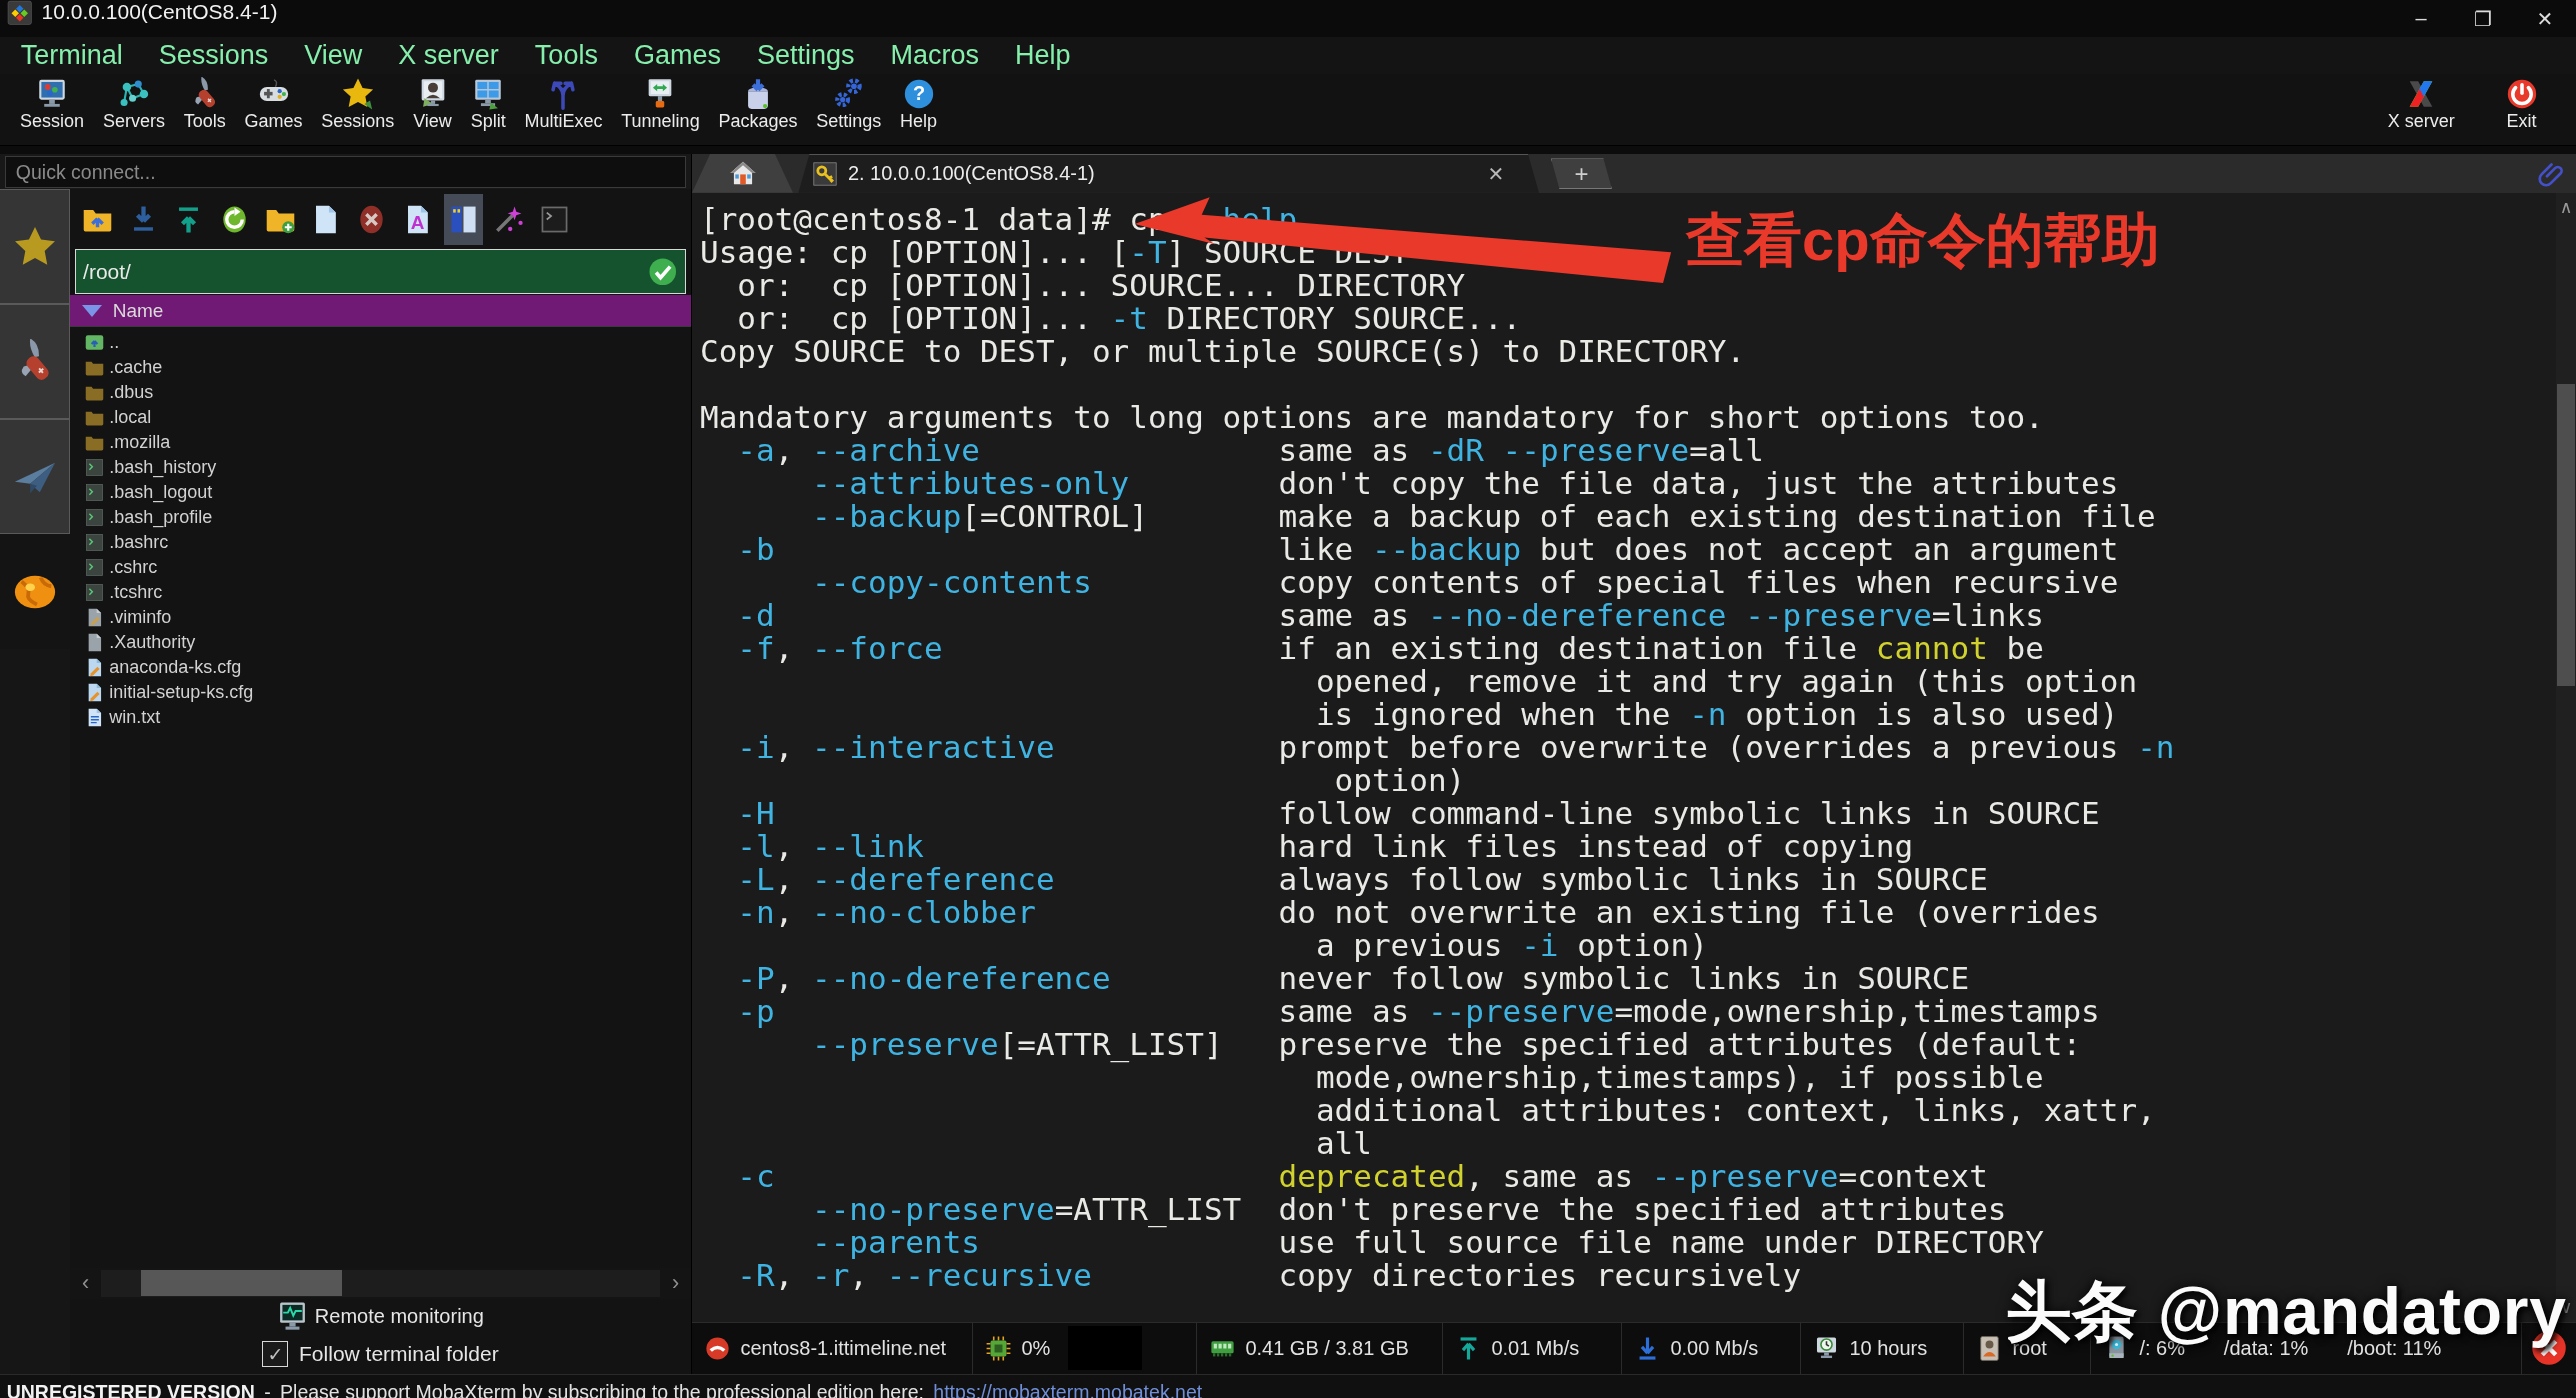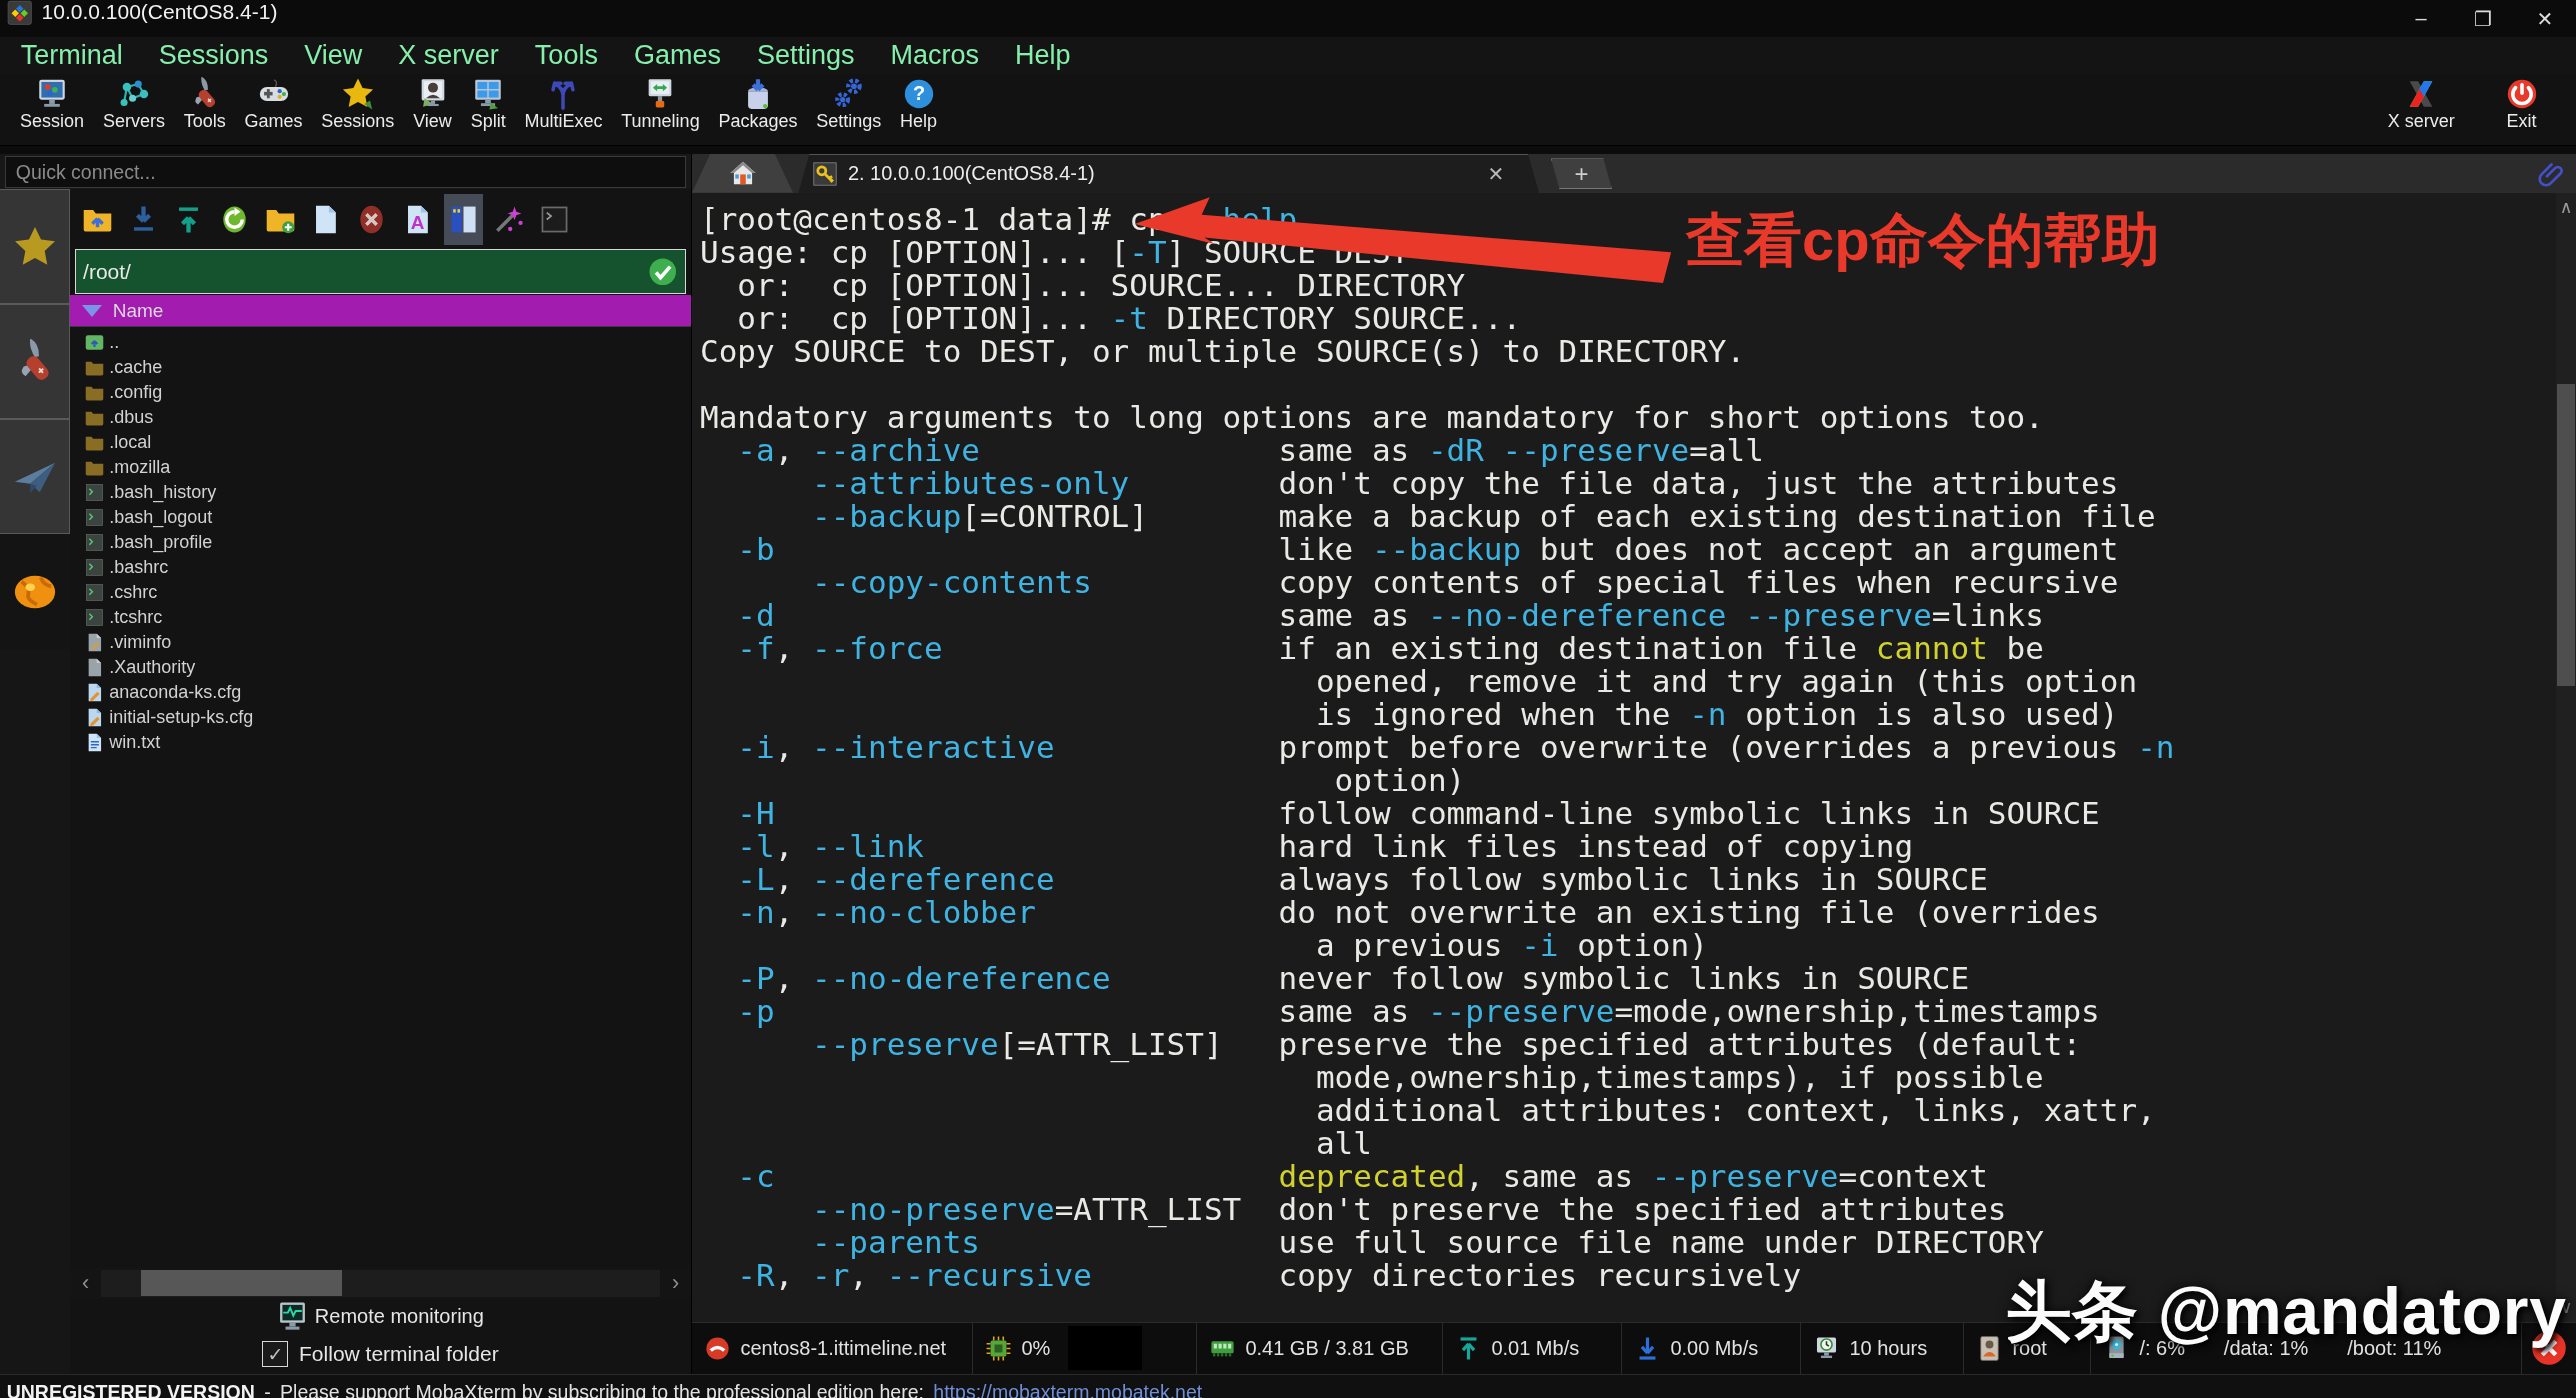--- a/index.html
+++ b/index.html
@@ -39,21 +39,21 @@
   .strip-tab svg{width:46px;height:46px;}
   .browser{flex:1;background:#131313;display:flex;flex-direction:column;min-width:0;}
   .file-tools{height:60px;display:flex;align-items:center;gap:6.7px;padding-left:8px;}
   .ft-btn{width:39px;height:51px;display:flex;align-items:center;justify-content:center;}
   .ft-btn svg{width:31px;height:31px;}
   .ft-btn.active{background:#454c58;}
   .path-row{margin:0 5.4px;height:43px;border:1.3px solid #d8d8d8;background:#14532d;
             display:flex;align-items:center;padding:0 6.7px;}
   .path-text{font-size:21px;color:#eaeaea;flex:1;}
   .path-ok svg{width:29.5px;height:29.5px;}
-  .list-header{height:31px;background:#a21caf;display:flex;align-items:center;padding-left:12px;gap:10.7px;
+  .list-header{height:31px;background:#701a75;display:flex;align-items:center;padding-left:12px;gap:10.7px;
                font-size:19px;color:#dadada;border-bottom:0.7px solid #3a3a3a;margin-top:1.3px;}
   .sort-tri{width:0;height:0;border-left:10px solid transparent;border-right:10px solid transparent;border-top:12.7px solid #7a95e8;}
   .file-list{flex:1;overflow:hidden;padding-top:2.7px;}
   .file-row{height:25px;display:flex;align-items:center;gap:5.4px;padding-left:14.8px;font-size:18px;color:#d2d2d2;white-space:nowrap;}
   .file-row svg{width:19px;height:19px;flex:none;}
   .hscroll{height:31px;display:flex;align-items:center;background:#141414;}
   .hs-arrow{width:31px;text-align:center;color:#909090;font-size:21.5px;}
   .hs-track{flex:1;height:27px;background:#1d1d1d;position:relative;}
   .hs-thumb{position:absolute;left:40px;top:0.7px;width:201px;height:25.5px;background:#575757;}
   .remote-row{height:36px;display:flex;align-items:center;justify-content:center;gap:6.7px;font-size:20px;color:#e6e6e6;}
@@ -492,28 +492,20 @@
                   </svg>
                 </span>
                 <span>.cache</span>
               </div>
               <div class="file-row">
                 <span>
                   <svg viewBox="0 0 26 26">
                     <path d="M1 5 h8 l2 3 h14 v14 a2 2 0 0 1 -2 2 h-20 a2 2 0 0 1 -2 -2 z" fill="#8a6d25"></path>
                   </svg>
                 </span>
-                <span>.config</span>
-              </div>
-              <div class="file-row">
-                <span>
-                  <svg viewBox="0 0 26 26">
-                    <path d="M1 5 h8 l2 3 h14 v14 a2 2 0 0 1 -2 2 h-20 a2 2 0 0 1 -2 -2 z" fill="#8a6d25"></path>
-                  </svg>
-                </span>
                 <span>.dbus</span>
               </div>
               <div class="file-row">
                 <span>
                   <svg viewBox="0 0 26 26">
                     <path d="M1 5 h8 l2 3 h14 v14 a2 2 0 0 1 -2 2 h-20 a2 2 0 0 1 -2 -2 z" fill="#8a6d25"></path>
                   </svg>
                 </span>
                 <span>.local</span>
               </div>

